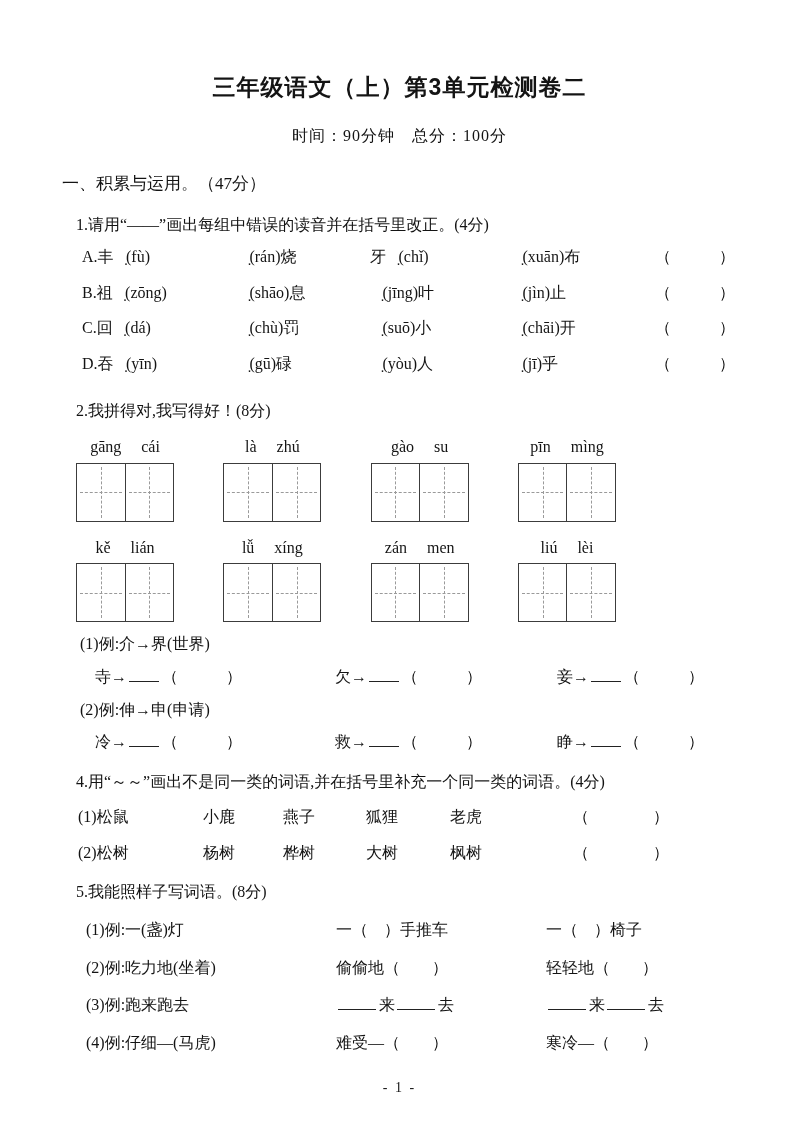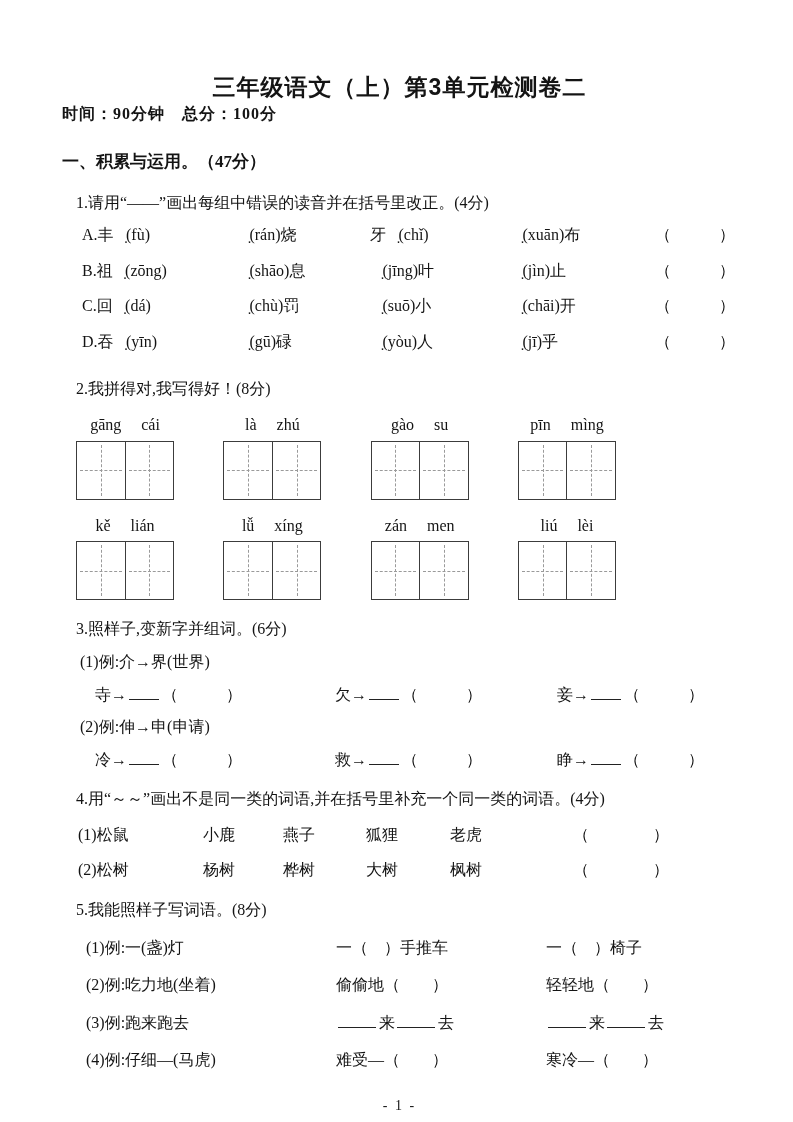--- a/index.html
+++ b/index.html
@@ -7,22 +7,22 @@
     width: 793px; height: 1122px; background: #ffffff; color: #141414;
     font-family: "Liberation Serif", "DejaVu Serif", serif;
     font-size: 16px; line-height: 1.35; overflow: hidden;
   }
   .page { box-sizing: border-box; height: 100%; padding: 56px 56px 4px 62px; }
 
   .title {
     text-align: center; font-family: "Liberation Sans", "DejaVu Sans", sans-serif;
     font-weight: 700; font-size: 23px; letter-spacing: 1px; margin-top: 16px;
   }
-  .subtitle { text-align: left; font-weight: 700; font-size: 16px; letter-spacing: 1px; }
-  .section-heading { margin-top: 26px; font-size: 17px; font-weight: bold; }
+  .subtitle { text-align: center; font-weight: 400; font-size: 16px; margin-top: 22px; letter-spacing: 1px; }
+  .section-heading { margin-top: 26px; font-size: 17px; }
 
   .prompt { margin-top: 18px; }
   .indent1 { margin-left: 14px; }
 
   
   .q1-rows { margin: 4px 0 0 20px; }
   .q1-row { display: grid; grid-template-columns: 155px 133px 140px 142px 1fr; align-items: baseline; padding: 7px 0; }
   .q1-ans { text-align: right; padding-right: 2px; }
 
   
@@ -153,21 +153,20 @@
         <div class="pinyin-label">liú lèi</div>
         <div class="writing-box">
           <div class="wcell"></div>
           <div class="wcell"></div>
         </div>
       </div>
     </div>
   </div>
 
   <div>
-    <div class="prompt indent1">3.照样子,变新字并组词。(6分)</div>
     <div class="example-line">(1)例:介→界(世界)</div>
     <div class="q3-row">
       <span>
         <span>寺→</span><span class="blank"></span><span>（　　　）</span>
       </span>
       <span>
         <span>欠→</span><span class="blank"></span><span>（　　　）</span>
       </span>
       <span>
         <span>妾→</span><span class="blank"></span><span>（　　　）</span>

